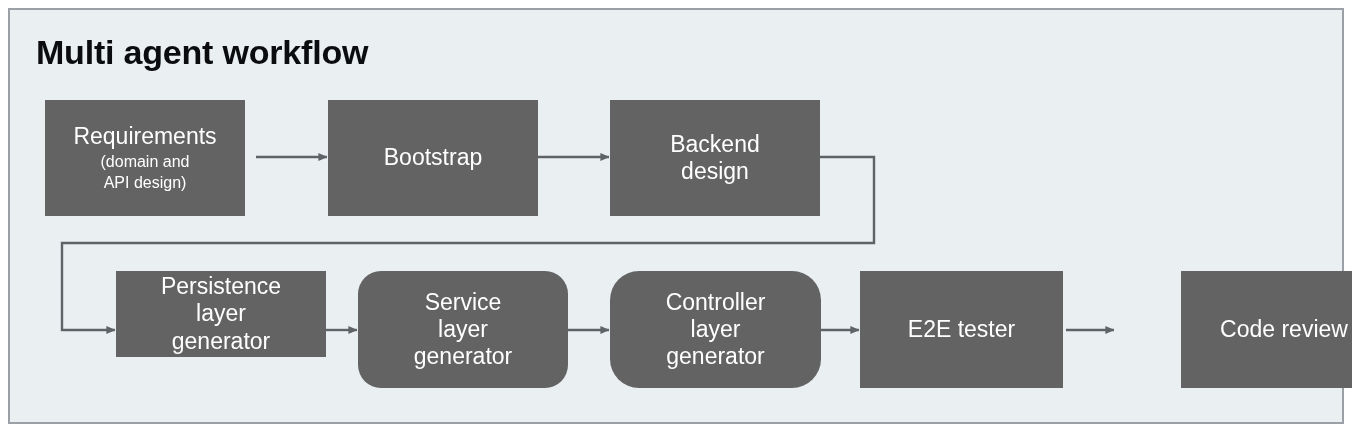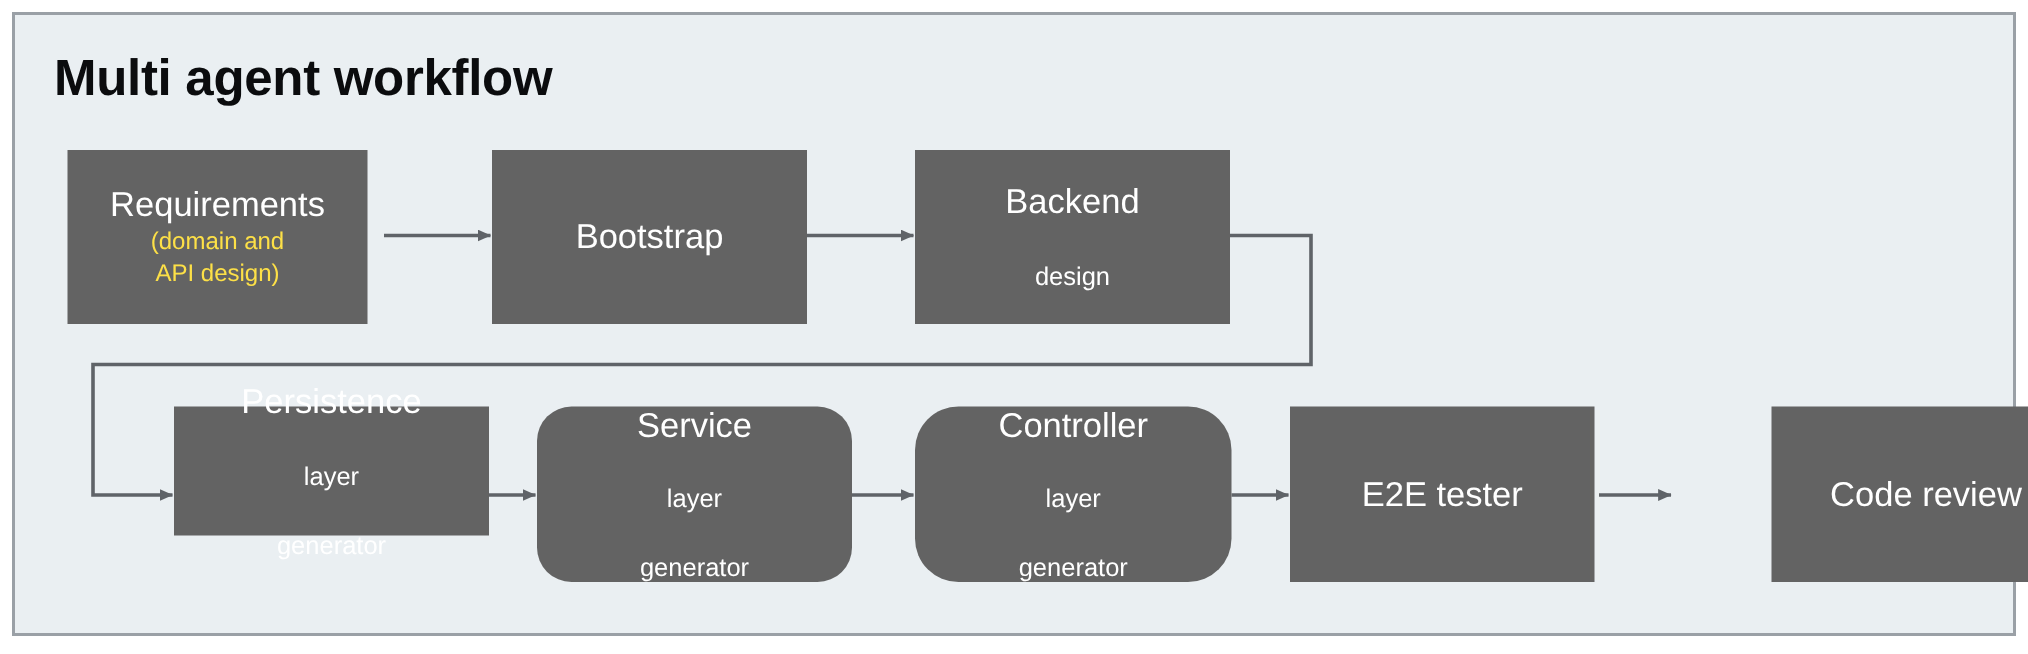--- a/index.html
+++ b/index.html
@@ -66,25 +66,25 @@
     justify-content: center;
     text-align: center;
     line-height: 1.18;
   }
   .node .main {
     font-size: 23px;
     color: #ffffff;
   }
   .node .sub {
     font-size: 16px;
-    color: #fde047;
+    color: #ffffff;
     line-height: 1.25;
     margin-top: 1px;
   }
-  .node .l2 { font-size: 17px; margin-top: 26px; }
+  .node .l2 { font-size: 23px; }
 </style>
 </head>
 <body>
 
 <div id="canvas">
 
   <div id="panel">
 
     <div id="title">Multi agent workflow</div>
 

